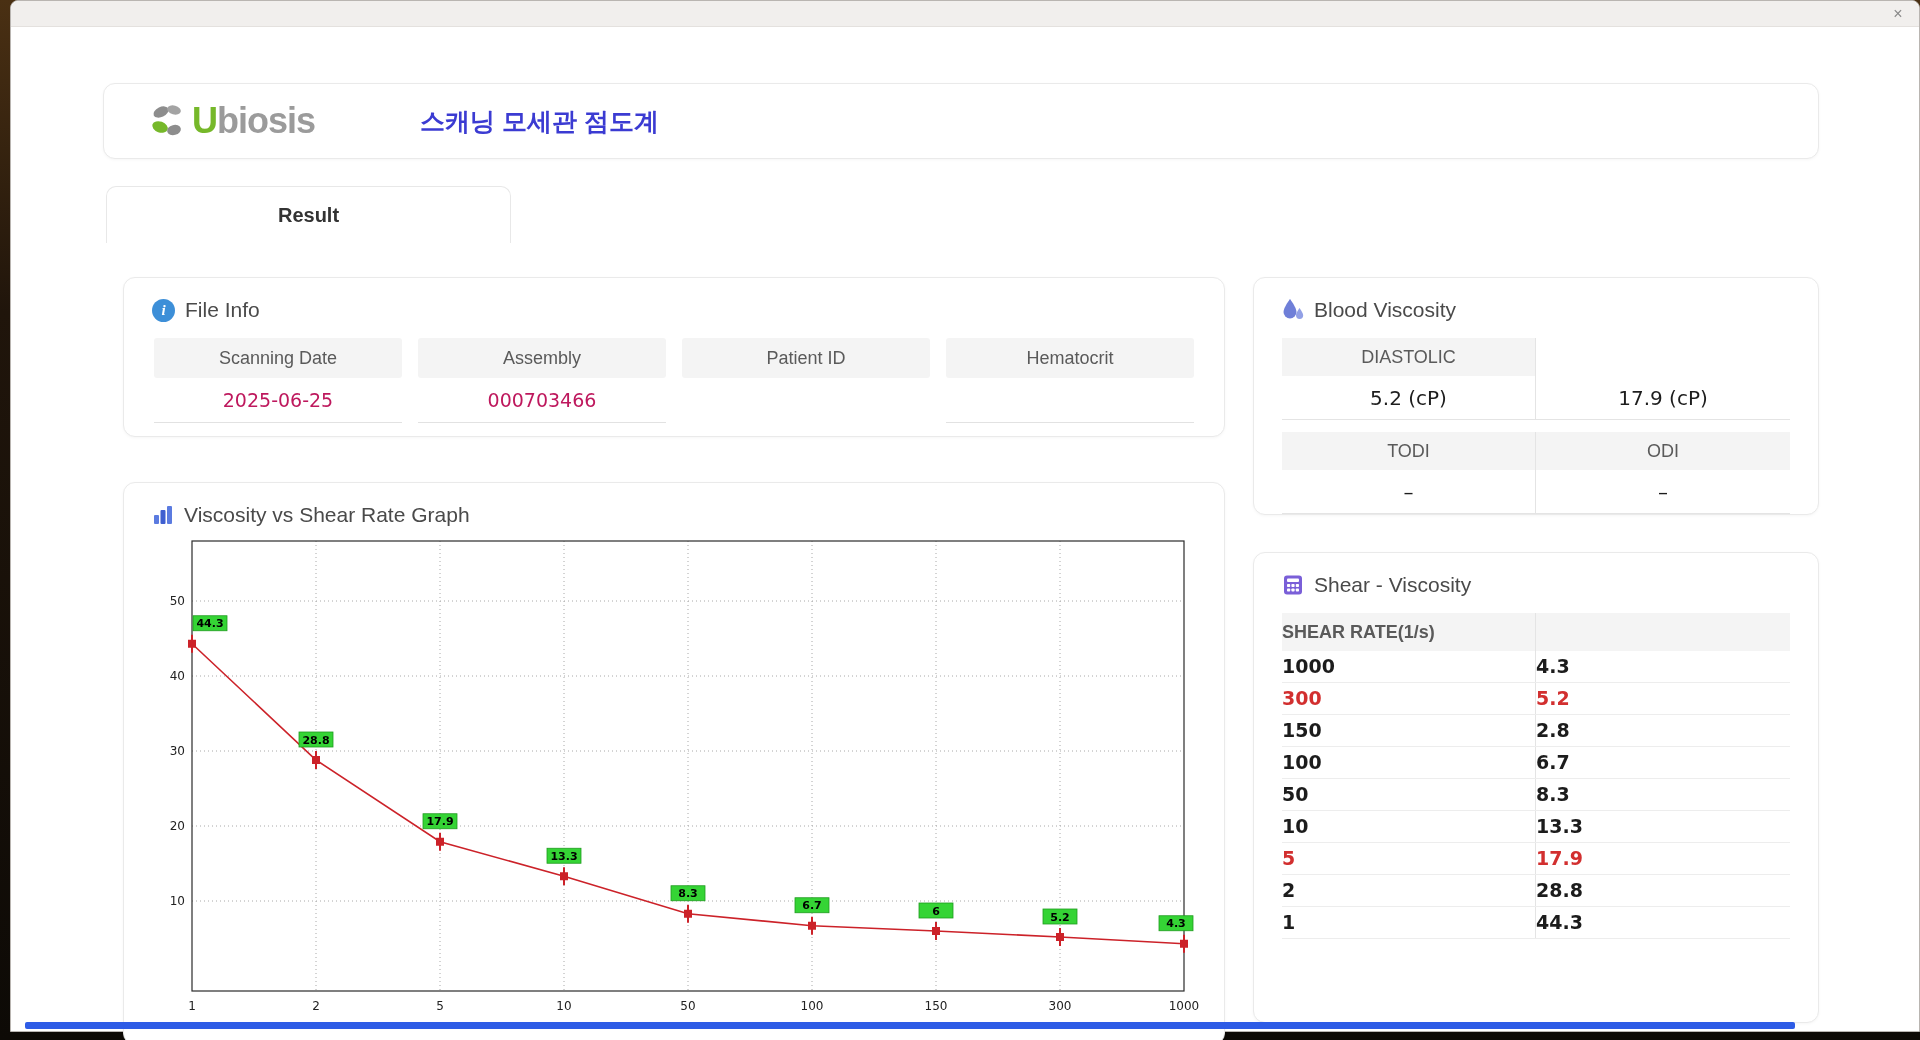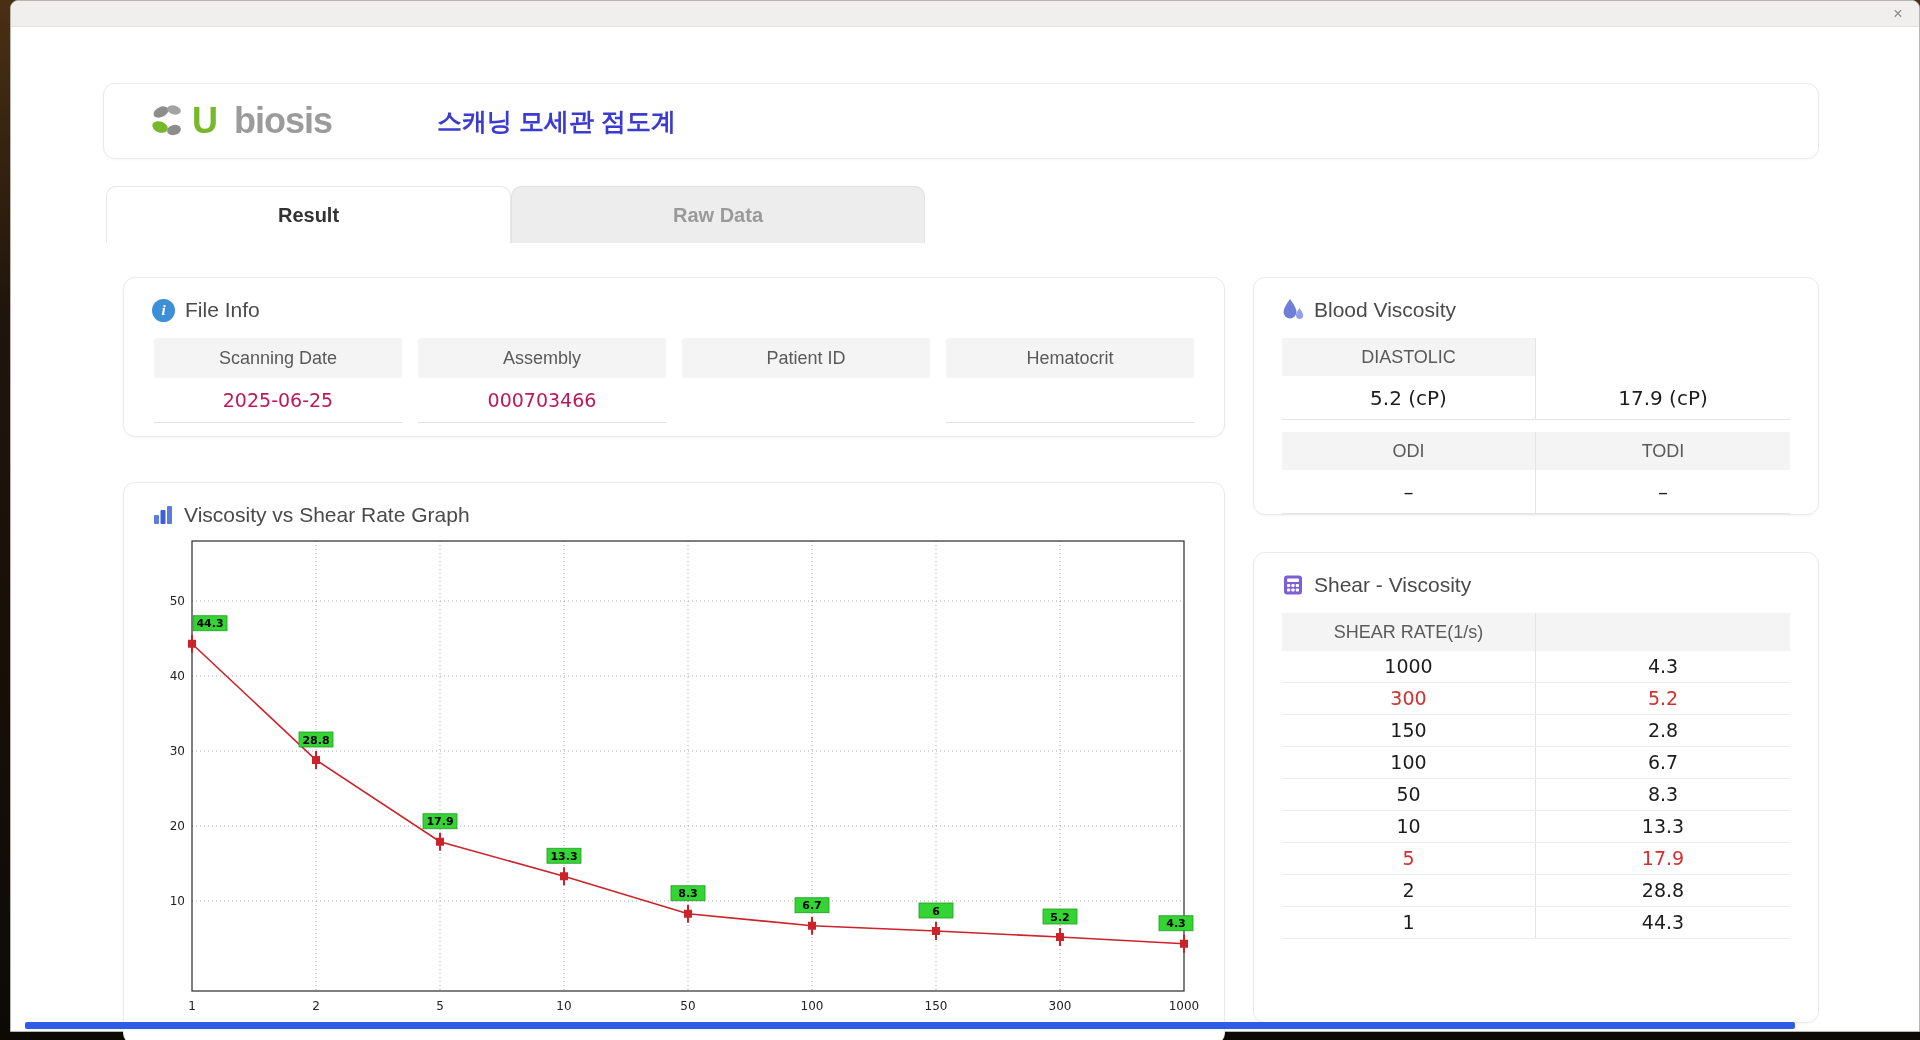--- a/index.html
+++ b/index.html
@@ -24,21 +24,21 @@
   .card {
     position: absolute; background: #fff; border: 1px solid #eaeaea;
     border-radius: 12px; box-shadow: 0 1px 3px rgba(0,0,0,0.04);
   }
   
   .header-card { left: 92px; top: 82px; width: 1716px; height: 76px; display: flex; align-items: center; }
   .brand { display: flex; align-items: center; margin-left: 46px; }
   .brand-leaves { margin-right: 6px; }
   .brand-text { font-size: 36px; font-weight: bold; letter-spacing: -1px; }
   .brand-u { color: var(--green, #76b82a); }
-  .brand-rest { color: var(--graylogo, #9b9b9b); padding-left: 17px; }
+  .brand-rest { color: var(--graylogo, #9b9b9b); }
   .app-title { margin-left: 105px; font-size: 25px; font-weight: bold; color: var(--accent, #3b3bd2); }
   
   .tab-bar { position: absolute; left: 95px; top: 185px; display: flex; }
   .tab {
     height: 57px; line-height: 57px; text-align: center; font-size: 20px; font-weight: bold;
     border: 1px solid #e2e2e2; border-bottom: none; border-radius: 10px 10px 0 0;
     background: #ededed; color: #9a9a9a; width: 414px; cursor: pointer;
   }
   .tab.active { background: #fff; color: #333; width: 405px; border-color: #e8e8e8; }
   
@@ -86,21 +86,21 @@
     font-family: "DejaVu Sans", sans-serif; font-size: 20px; color: #1d1d1d;
     height: 44px; line-height: 44px; border-bottom: 1px solid #e4e4e4;
   }
   .bv-gap { margin-top: 12px; }
   
   .shear-card { left: 1242px; top: 551px; width: 566px; height: 471px; }
   .st-table { margin: 16px 28px 0 28px; }
   .st-head { display: flex; background: var(--thead-bg, #f4f4f4); }
   .st-head .st-cell { font-size: 18px; color: #5a5a5a; height: 38px; line-height: 38px; }
   .st-row { display: flex; border-bottom: 1px solid #ededed; }
-  .st-cell { width: 50%; text-align: center; }
+  .st-cell { width: 50%; text-align: left; font-weight: bold; }
   .st-row .st-cell, .st-head .st-cell { border-right: none; }
   .st-row .st-cell:first-child, .st-head .st-cell:first-child { border-right: 1px solid #e4e4e4; }
   .st-row .st-cell {
     font-family: "DejaVu Sans", sans-serif; font-size: 19px; color: #1c1c1c;
     height: 31px; line-height: 31px;
   }
   .st-row.hl .st-cell { color: var(--red, #d22f2f); }
   
   .bottom-accent {
     position: absolute; left: 14px; bottom: 2px; width: 1770px; height: 7px;
@@ -127,21 +127,20 @@
       </span>
       <span class="brand-text">
         <span class="brand-u">U</span><span class="brand-rest">biosis</span>
       </span>
     </div>
     <div class="app-title">스캐닝 모세관 점도계</div>
   </div>
 
   <div class="tab-bar">
       <div class="tab active">Result</div>
-      <div class="tab">Raw Data</div>
     </div>
 
   <div class="card file-info-card">
     <div class="sec-title">
       <span class="icon info-icon">i</span>
       <span class="txt">File Info</span>
     </div>
     <div class="fi-fields">
         <div class="fi-field">
           <div class="fi-label">Scanning Date</div>
@@ -254,22 +253,22 @@
     </div>
     <div class="bv-grid">
         <div class="bv-row bv-head">
           <div class="bv-cell bv-label">DIASTOLIC</div>
         </div>
         <div class="bv-row bv-vals">
           <div class="bv-cell bv-value">5.2 (cP)</div>
           <div class="bv-cell bv-value">17.9 (cP)</div>
         </div>
         <div class="bv-row bv-head bv-gap">
+          <div class="bv-cell bv-label">TODI</div>
           <div class="bv-cell bv-label">ODI</div>
-          <div class="bv-cell bv-label">TODI</div>
         </div>
         <div class="bv-row bv-vals">
           <div class="bv-cell bv-value">–</div>
           <div class="bv-cell bv-value">–</div>
         </div>
       </div>
   </div>
 
   <div class="card shear-card">
     <div class="sec-title">

